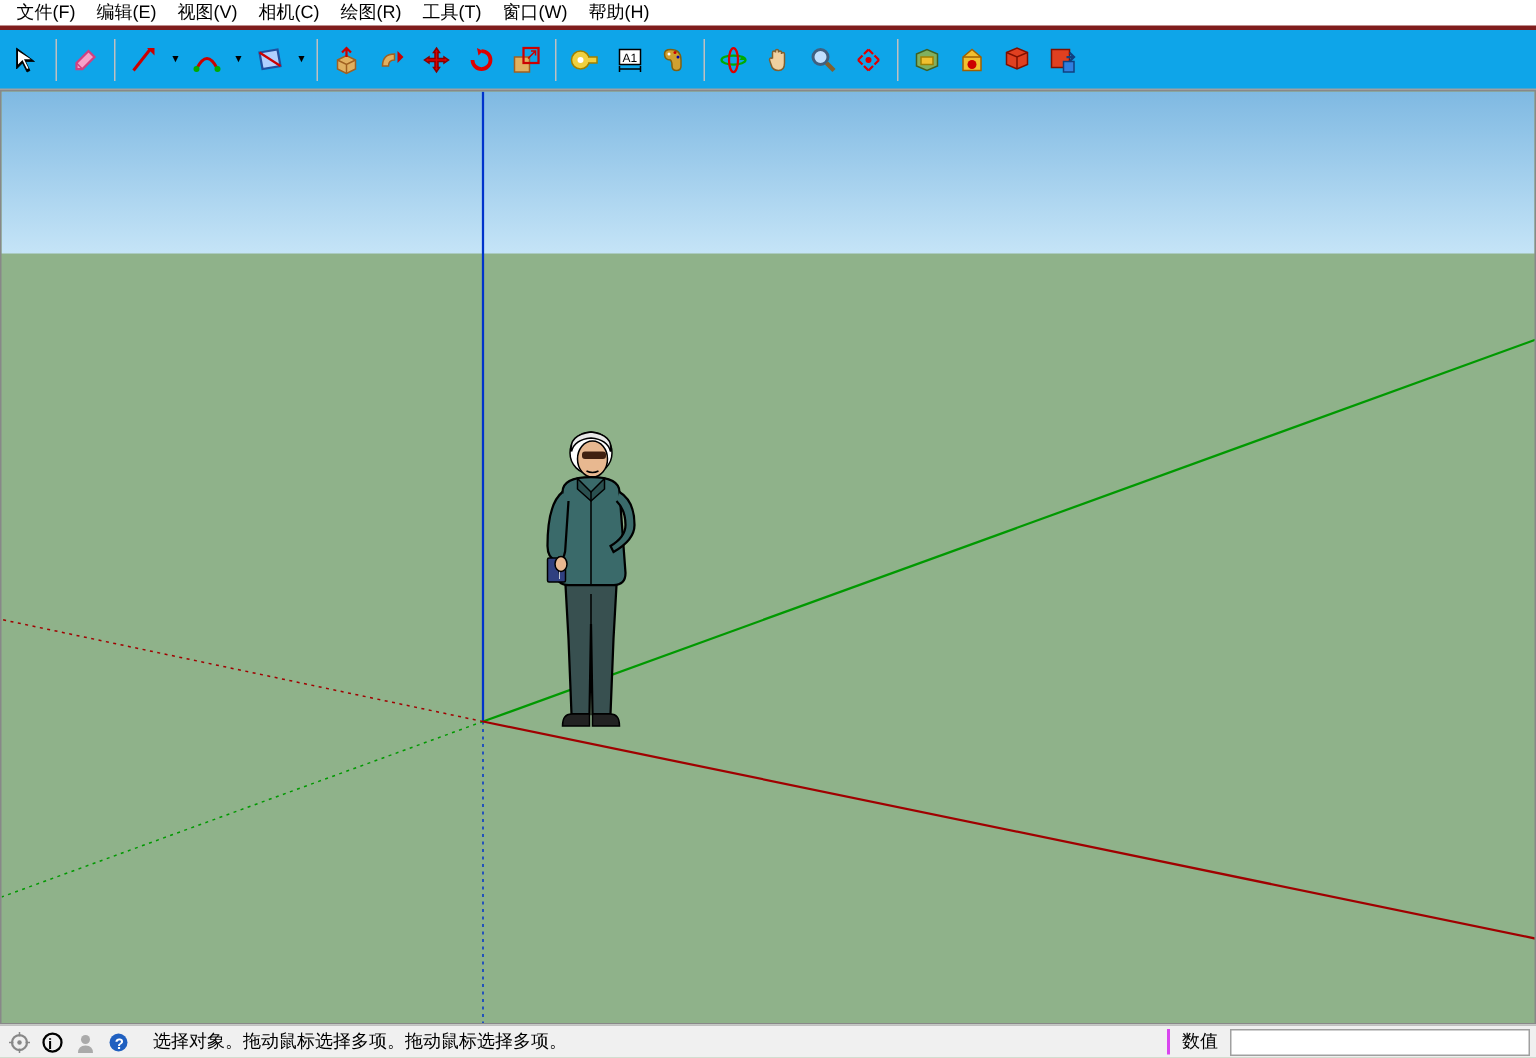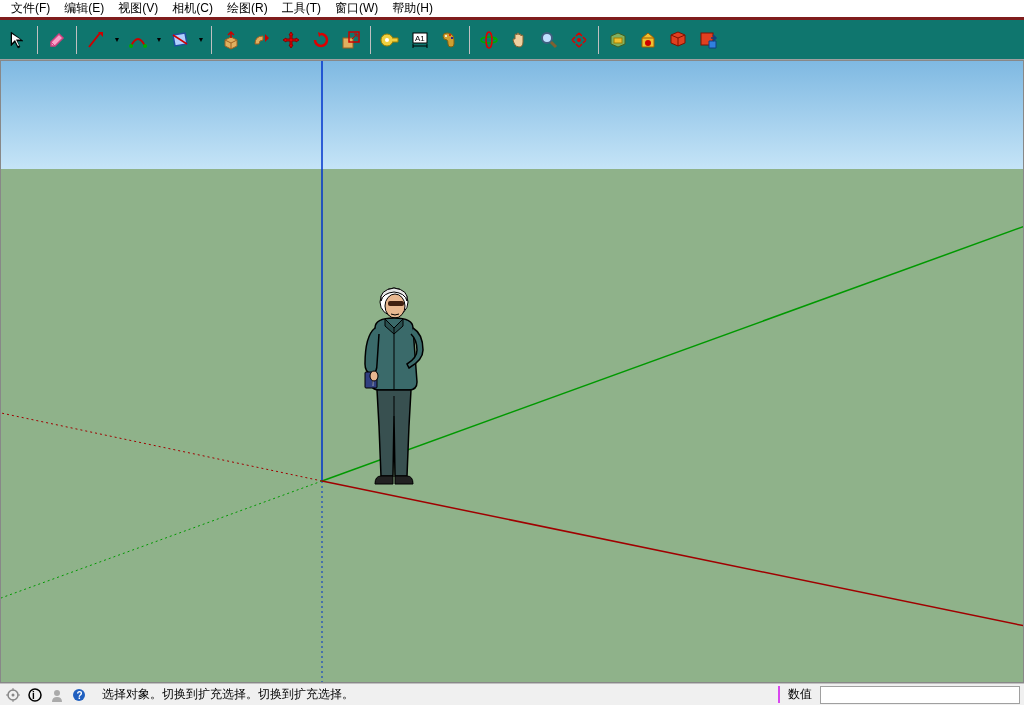--- a/index.html
+++ b/index.html
@@ -20,21 +20,21 @@
     border-bottom: 3px solid #7f1d1d;
   }
   .menubar .menu-item {
     padding: 2px 7px;
     cursor: default;
     white-space: nowrap;
     color: #000;
   }
   .toolbar {
     height: 40px;
-    background: #0f766e;
+    background: #0ea5e9;
     border-bottom: 1px solid #a0a0a0;
     display: flex;
     align-items: center;
     padding: 0 4px;
     gap: 2px;
   }
   .tool-btn {
     width: 28px; height: 28px;
     display: flex; align-items: center; justify-content: center;
     cursor: pointer;
@@ -324,16 +324,16 @@
         <circle cx="7" cy="5" r="3" fill="#aaa"></circle>
         <path d="M2 14 Q2 9 7 9 Q12 9 12 14" fill="#aaa"></path>
       </svg>
   </div>
   <div class="status-icon">
     <svg width="14" height="14">
         <circle cx="7" cy="7" r="6" fill="#2060c0"></circle>
         <text x="4.5" y="11" font-size="10" fill="#fff" font-weight="bold">?</text>
       </svg>
   </div>
-  <div class="status-text">选择对象。切换到扩充选择。切换到扩充选择。</div>
+  <div class="status-text">选择对象。拖动鼠标选择多项。拖动鼠标选择多项。</div>
   <div class="vcb-label">数值</div>
   <div class="vcb-input"></div>
 </div>
 
 </body></html>

